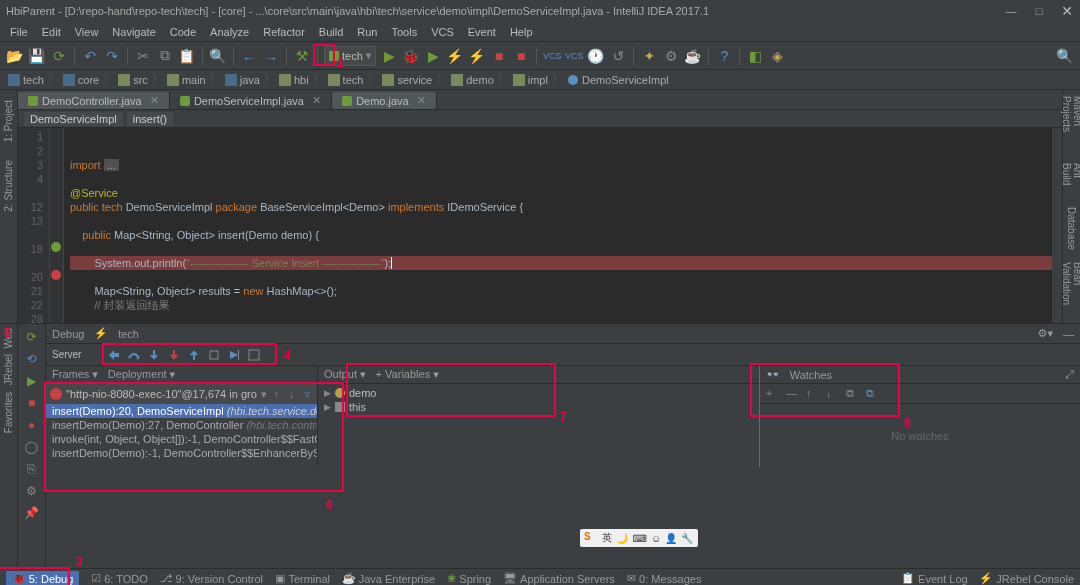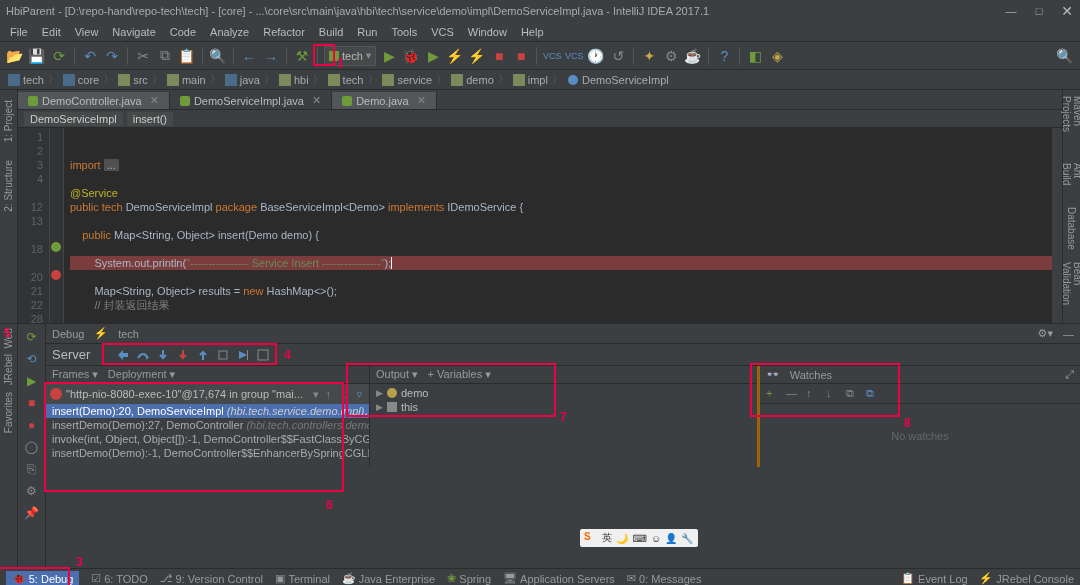--- a/index.html
+++ b/index.html
@@ -44,34 +44,34 @@
 .cmt { color: #808080; }
 .ann { color: #bbb529; }
 .hl-line { background: #7a3c3c; display: block; width: 100%; }
 .debug-panel { height: 245px; background: #3c3f41; border-top: 1px solid #2b2b2b; display: flex; }
 .dbg-left-tools { width: 28px; background: #3c3f41; display: flex; flex-direction: column; align-items: center; padding: 4px 0; gap: 4px; border-right: 1px solid #2b2b2b; }
 .dbg-left-tools .t { width: 18px; height: 18px; display: flex; align-items: center; justify-content: center; cursor: pointer; color: #888; font-size: 12px; }
 .dbg-body { flex: 1; display: flex; flex-direction: column; }
 .dbg-header { height: 20px; display: flex; align-items: center; padding: 0 6px; gap: 10px; border-bottom: 1px solid #2b2b2b; color: #999; font-size: 11px; }
 .dbg-header .spacer { flex: 1; }
 .dbg-toolbar { height: 22px; display: flex; align-items: center; padding: 0 6px; gap: 2px; border-bottom: 1px solid #2b2b2b; }
-.dbg-toolbar .srv { color: #bbb; font-size: 13px; padding-right: 10px; }
+.dbg-toolbar .srv { color: #bbb; font-size: 10px; padding-right: 10px; }
 .dbg-toolbar .dt { width: 18px; height: 18px; display: flex; align-items: center; justify-content: center; cursor: pointer; }
 .dbg-content { flex: 1; display: flex; }
-.frames-pane { width: 324px; border-right: 1px solid #2b2b2b; display: flex; flex-direction: column; }
+.frames-pane { width: 272px; border-right: 1px solid #2b2b2b; display: flex; flex-direction: column; }
 .pane-header { height: 18px; background: #3c3f41; display: flex; align-items: center; padding: 0 6px; font-size: 11px; color: #999; border-bottom: 1px solid #2b2b2b; gap: 10px; }
 .frames-thread { height: 20px; display: flex; align-items: center; padding: 0 4px; gap: 4px; background: #45494a; font-size: 11px; }
 .frames-thread .ico { width: 12px; height: 12px; background: #c94141; border-radius: 50%; }
 .frames-thread .name { flex: 1; color: #bbb; white-space: nowrap; overflow: hidden; }
 .frames-list { flex: 1; overflow: hidden; font-size: 11px; }
 .frames-list .frame { padding: 1px 6px; white-space: nowrap; overflow: hidden; text-overflow: clip; color: #aaa; }
 .frames-list .frame.sel { background: #4b6eaf; color: #fff; }
 .frames-list .frame .pkg { color: #777; font-style: italic; }
 .frames-list .frame.sel .pkg { color: #ccc; }
-.vars-pane { flex: 1; border-right: 3px solid #a16207; display: flex; flex-direction: column; justify-content: space-between; }
+.vars-pane { flex: 1; border-right: 1px solid #a16207; display: flex; flex-direction: column; justify-content: space-between; }
 .vars-list { flex: 1; padding: 2px 6px; font-size: 11px; }
 .vars-list .var { padding: 1px 0; display: flex; align-items: center; gap: 4px; }
 .vars-list .var .arr { color: #888; font-size: 9px; }
 .vars-list .var .ico { width: 10px; height: 10px; border-radius: 50%; background: #b7a04a; }
 .watches-pane { width: 320px; display: flex; flex-direction: column; }
 .watches-tools { height: 20px; display: flex; align-items: center; padding: 0 6px; gap: 6px; border-bottom: 1px solid #2b2b2b; }
 .watches-tools .wt { width: 14px; height: 14px; color: #888; cursor: pointer; }
 .watches-body { flex: 1; display: flex; align-items: center; justify-content: center; color: #666; font-size: 11px; }
 .bottom-tools { height: 20px; background: #3c3f41; display: flex; align-items: center; padding: 0 6px; gap: 12px; border-top: 1px solid #2b2b2b; font-size: 11px; color: #999; }
 .bottom-tools .bt { display: flex; align-items: center; gap: 3px; cursor: pointer; }
@@ -98,21 +98,21 @@
   <span>Edit</span>
   <span>View</span>
   <span>Navigate</span>
   <span>Code</span>
   <span>Analyze</span>
   <span>Refactor</span>
   <span>Build</span>
   <span>Run</span>
   <span>Tools</span>
   <span>VCS</span>
-  <span>Window</span>
+  <span>Event</span>
   <span>Help</span>
 </div>
 
 <div class="toolbar" style="position:relative">
   <span class="tbtn" style="color:#c9a84a">📂</span>
   <span class="tbtn" style="color:#5a8dc4">💾</span>
   <span class="tbtn" style="color:#6f9b3a">⟳</span>
   <span class="sep"></span>
   <span class="tbtn" style="color:#5a8dc4">↶</span>
   <span class="tbtn" style="color:#5a8dc4">↷</span>

